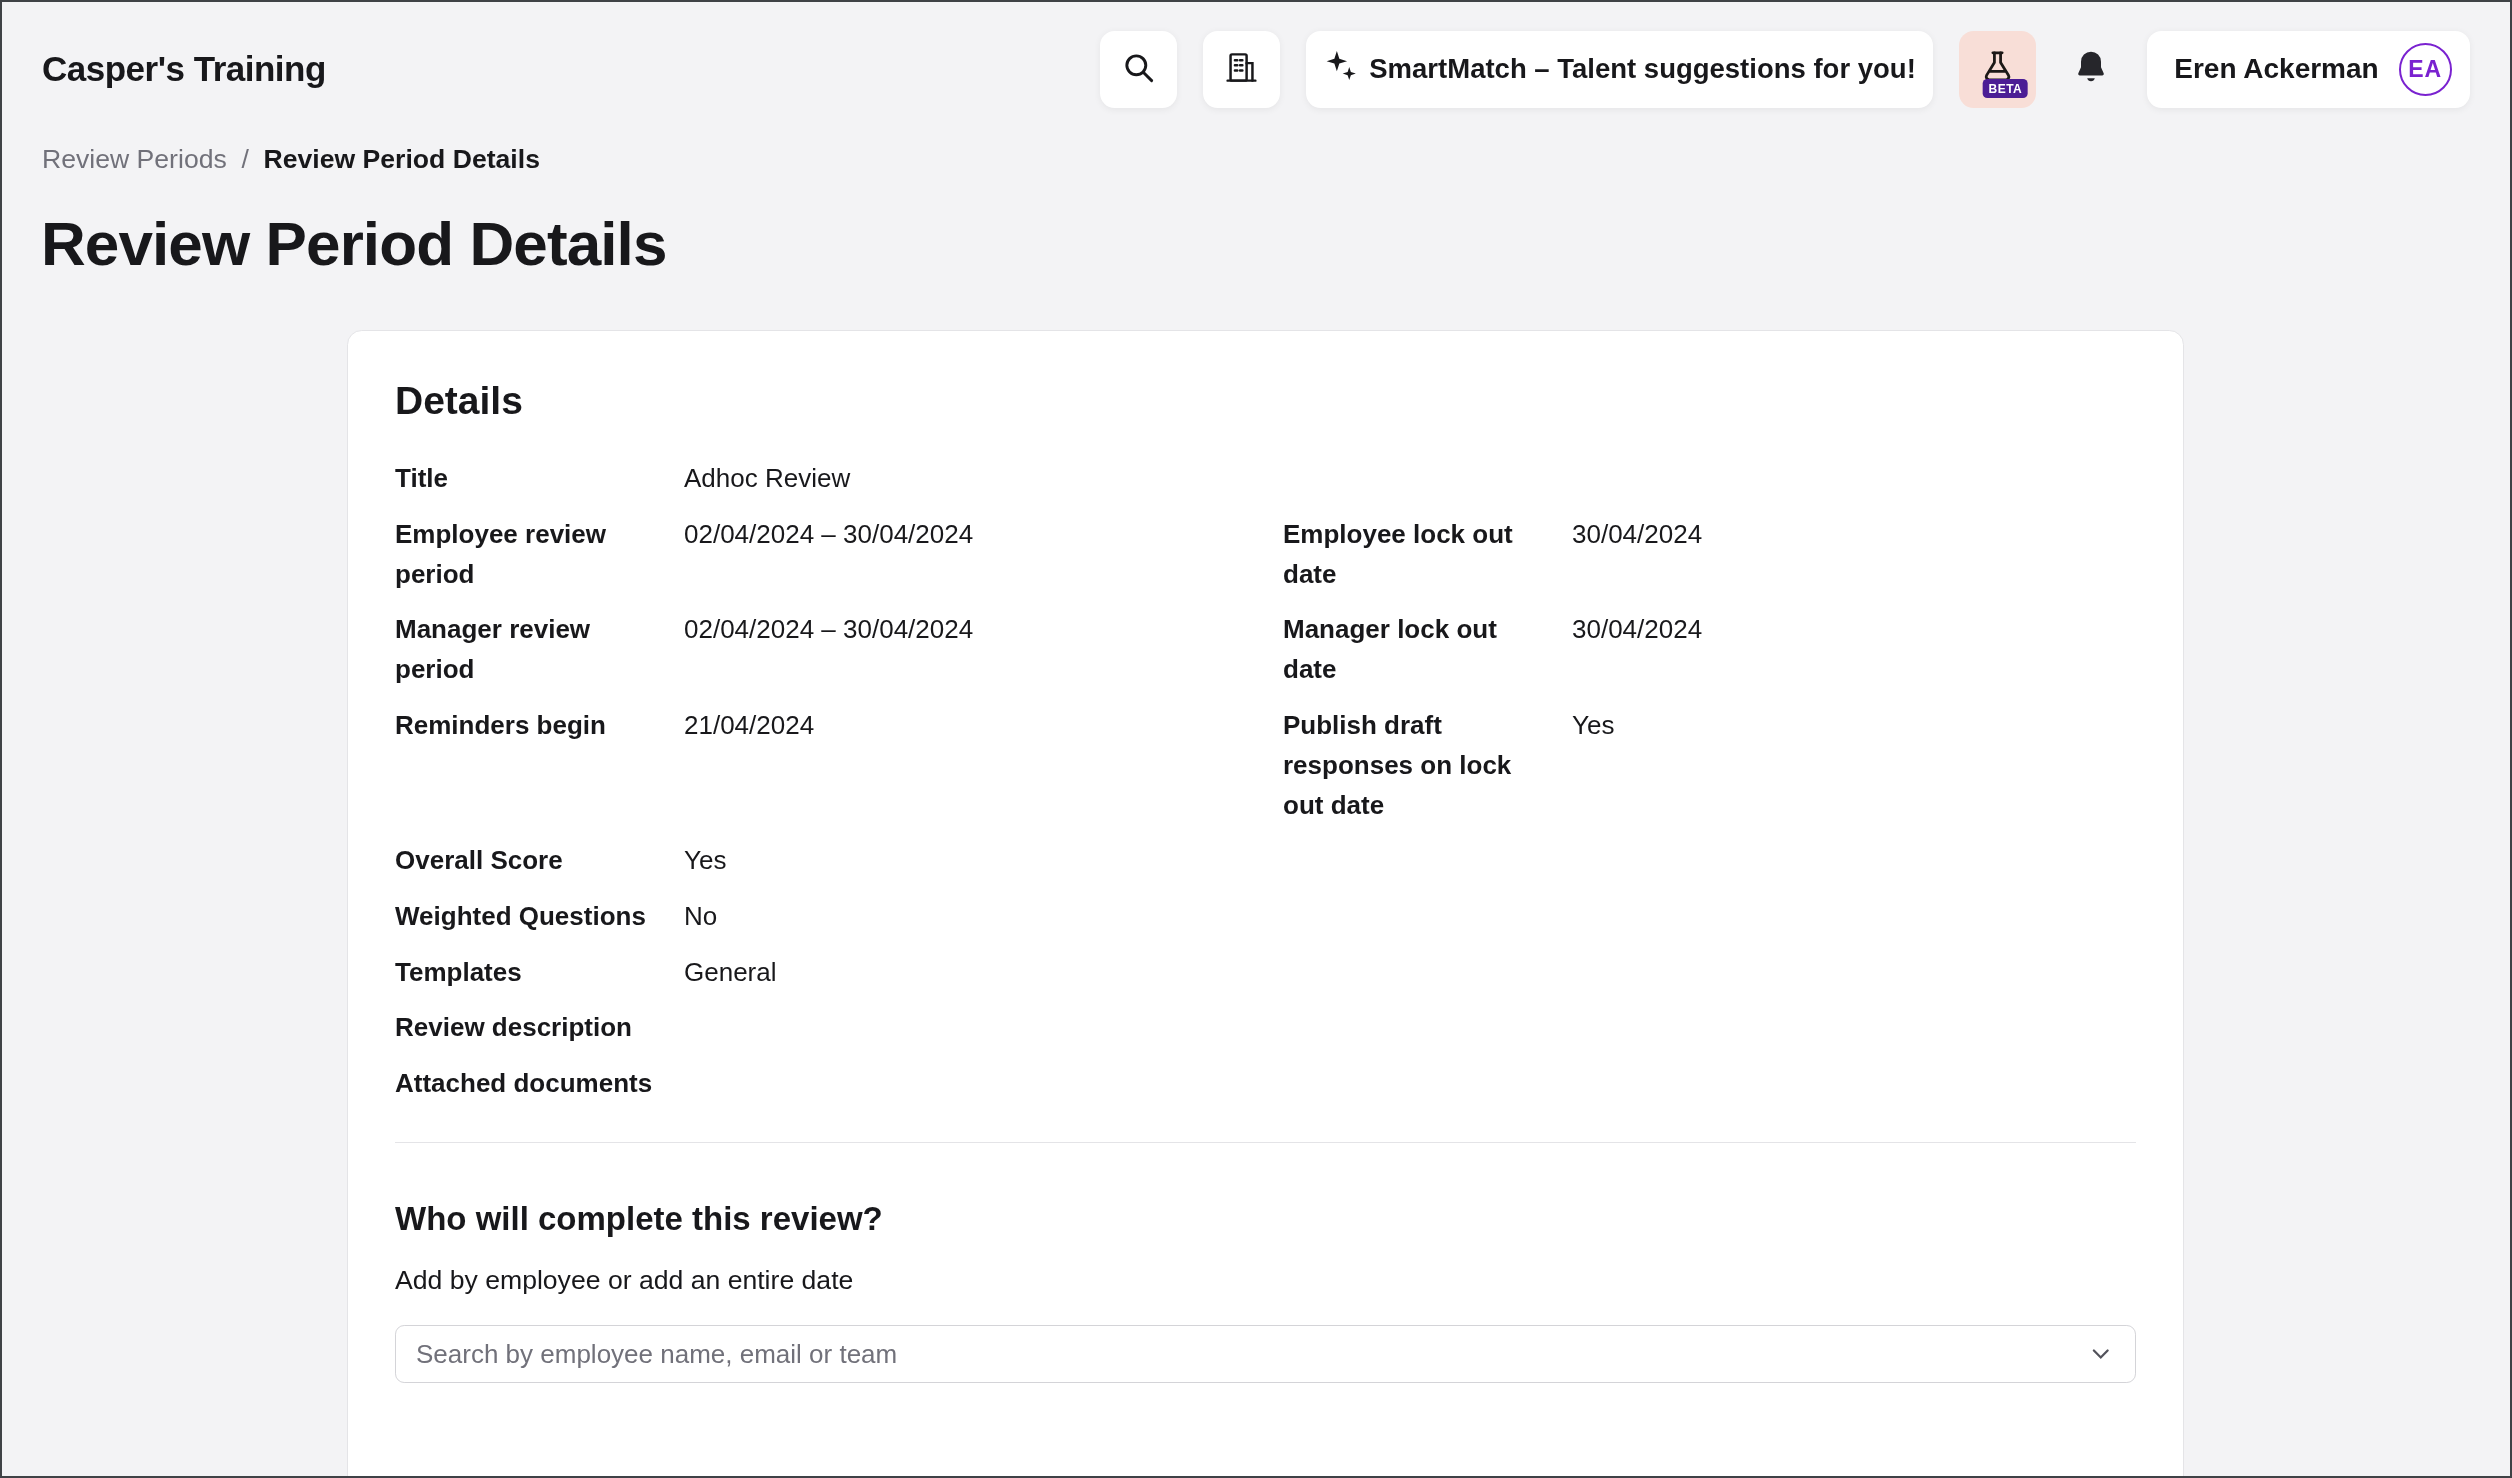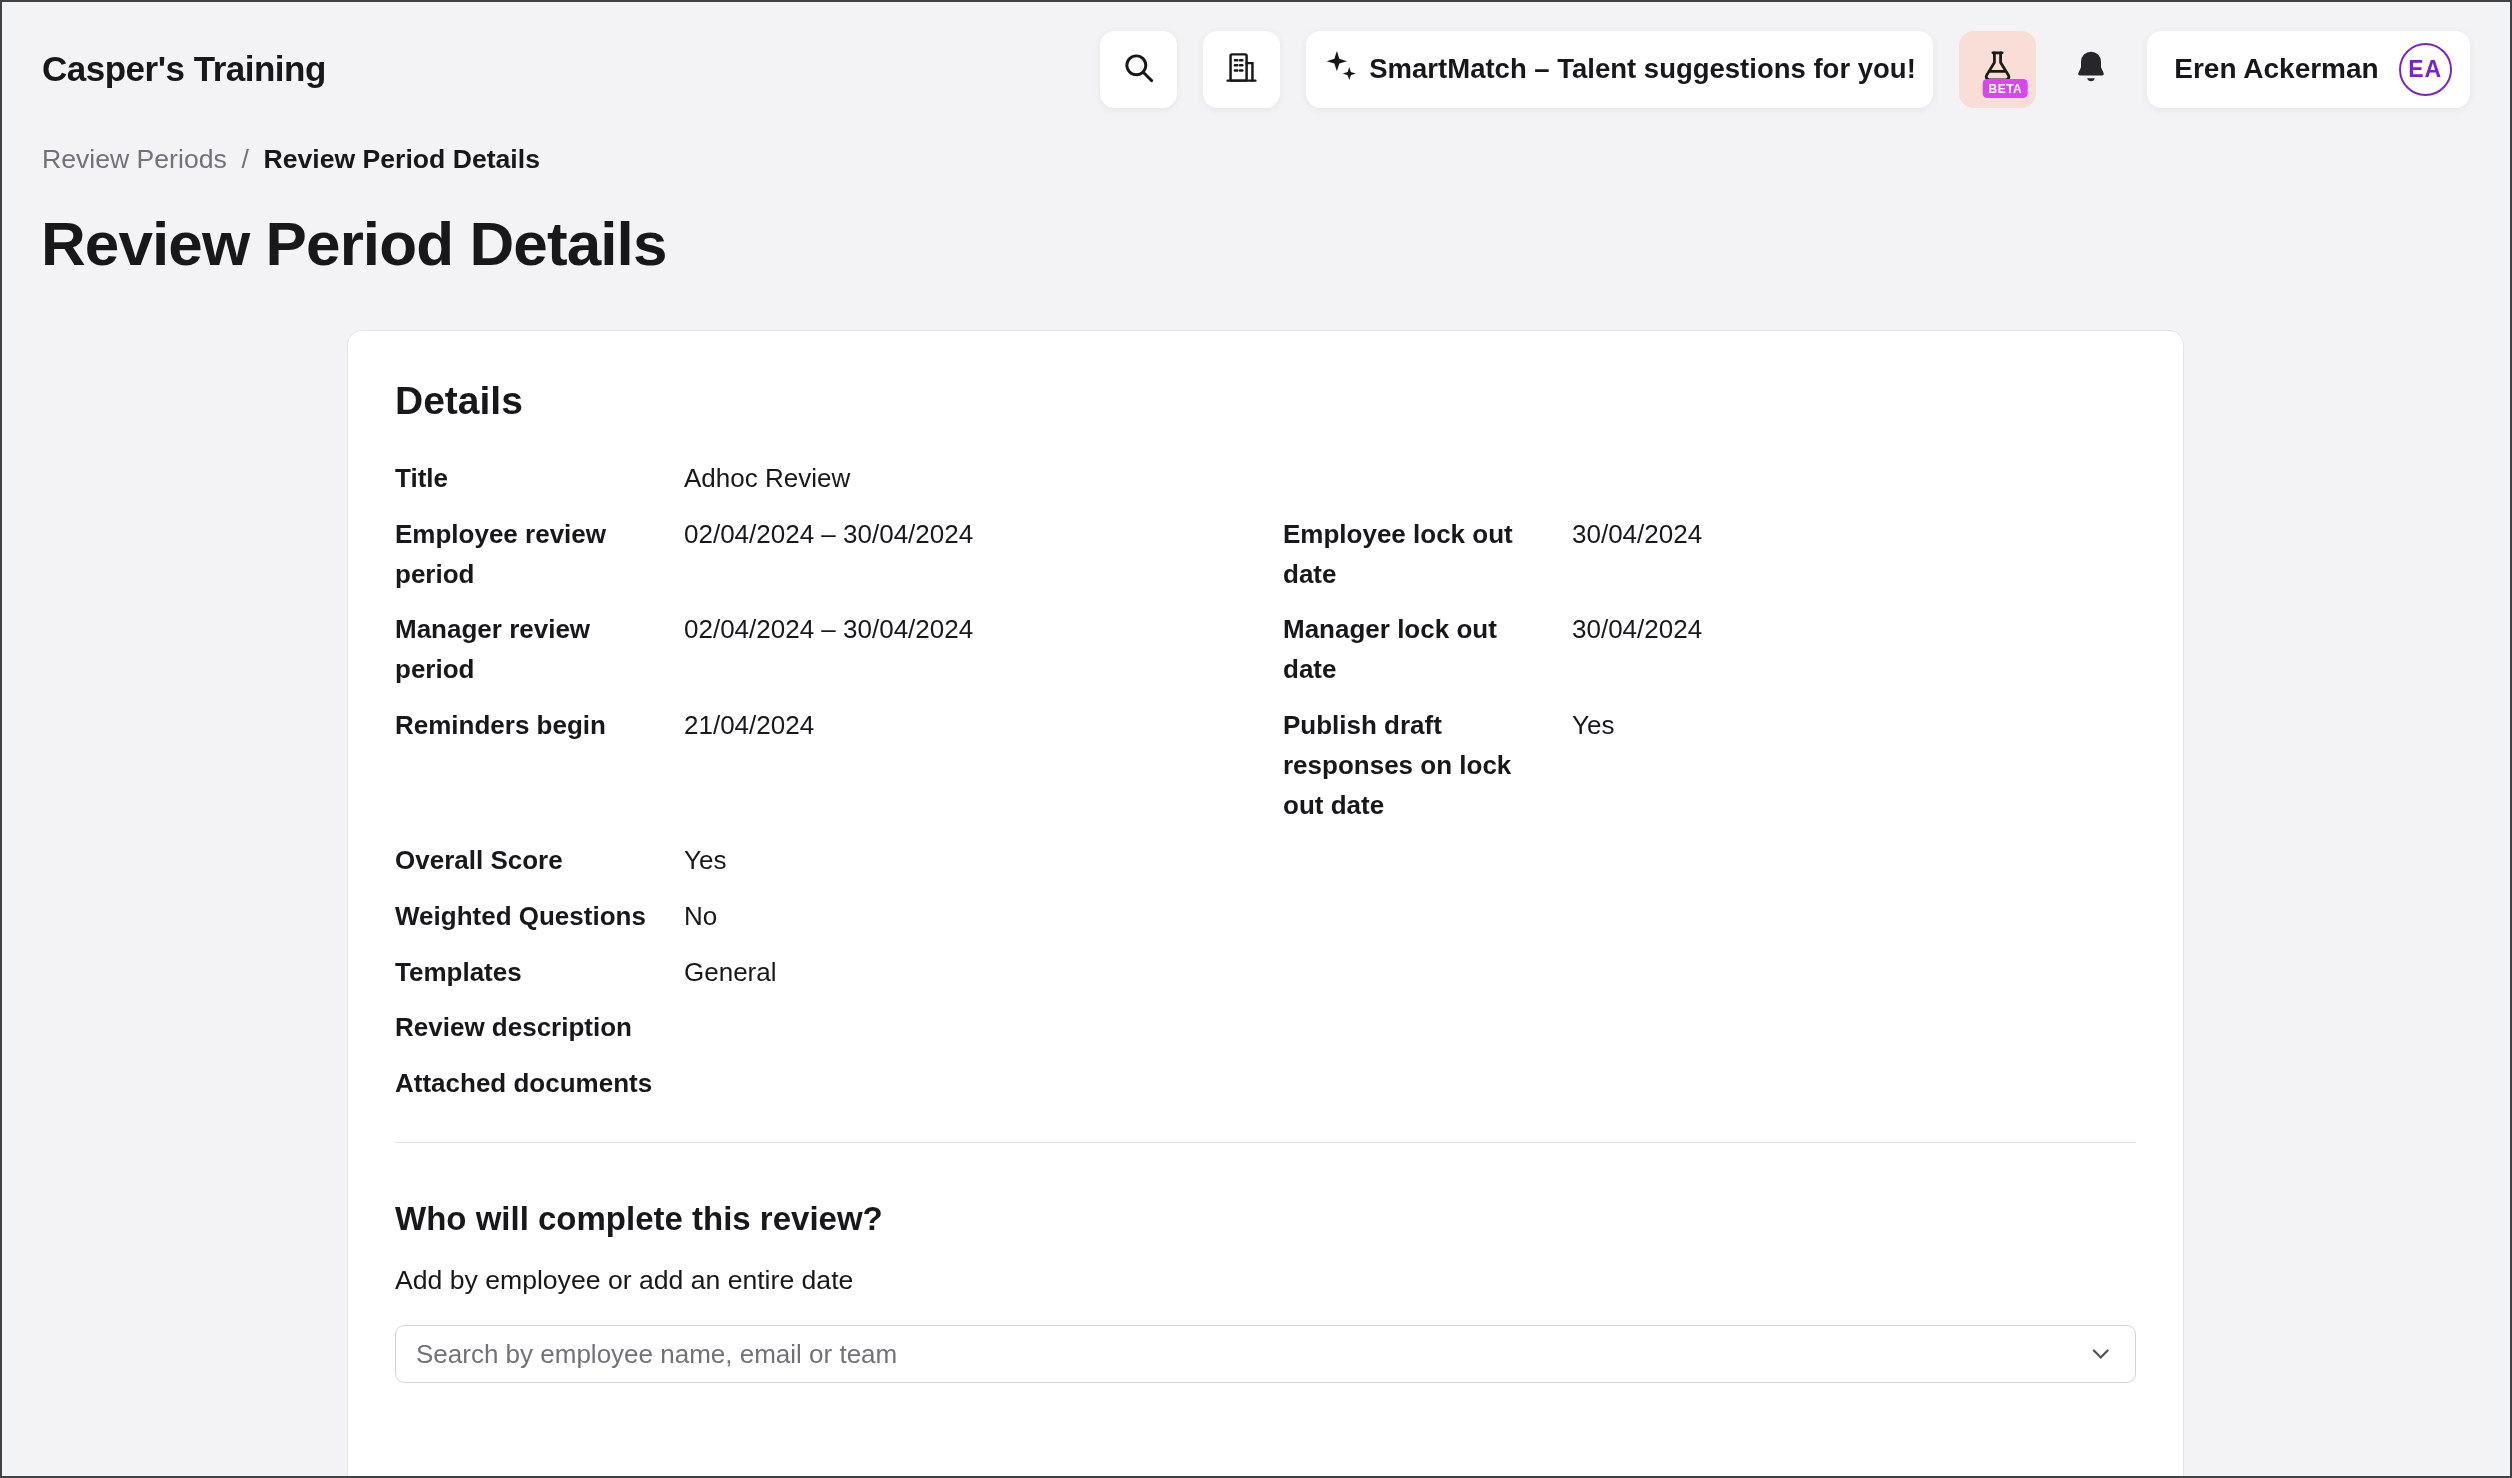--- a/index.html
+++ b/index.html
@@ -26,21 +26,21 @@
   .app-title{font-size:35px;font-weight:800;letter-spacing:-0.5px;}
   .topbar-right{margin-left:auto;display:flex;align-items:center;gap:26px;}
   .icon-btn{width:77px;height:77px;border-radius:14.7px;background:#fff;border:none;
     box-shadow:0 1.8px 7.3px rgba(0,0,0,.06);display:flex;align-items:center;justify-content:center;cursor:pointer;}
   .smartmatch{height:77px;border-radius:14.7px;background:#fff;border:none;
     box-shadow:0 1.8px 7.3px rgba(0,0,0,.06);display:flex;align-items:center;gap:11px;
     padding:0 17px;font-size:27.5px;font-weight:700;cursor:pointer;font-family:inherit;color:var(--text);}
   .labs-btn{width:77px;height:77px;border-radius:14.7px;background:#f8ded7;border:none;position:relative;
     display:flex;align-items:center;justify-content:center;cursor:pointer;}
   .beta-badge{position:absolute;bottom:9.2px;left:50%;transform:translateX(-32%);
-    background:#d946ef;color:#fff;font-size:12px;font-weight:700;padding:2.8px 5.5px;border-radius:4.6px;letter-spacing:0.5px;}
+    background:#4c1d95;color:#fff;font-size:12px;font-weight:700;padding:2.8px 5.5px;border-radius:4.6px;letter-spacing:0.5px;}
   .bell-btn{width:59px;height:77px;background:transparent;border:none;display:flex;align-items:center;justify-content:center;cursor:pointer;}
   .user-pill{height:77px;border-radius:14.7px;background:#fff;border:none;box-shadow:0 1.8px 7.3px rgba(0,0,0,.06);
     display:flex;align-items:center;gap:20px;padding:0 18.3px 0 27.5px;font-size:28px;font-weight:700;cursor:pointer;font-family:inherit;color:var(--text);}
   .avatar{width:53px;height:53px;border-radius:50%;border:2.8px solid var(--accent);color:var(--accent);
     display:flex;align-items:center;justify-content:center;font-size:23px;font-weight:600;letter-spacing:0.9px;}
   
   .breadcrumb{display:flex;gap:14.7px;align-items:center;margin:34px 0 0 40px;font-size:26.6px;}
   .breadcrumb a{color:var(--muted);text-decoration:none;cursor:pointer;}
   .breadcrumb .sep{color:var(--muted);}
   .breadcrumb .current{font-weight:700;color:var(--text);}

